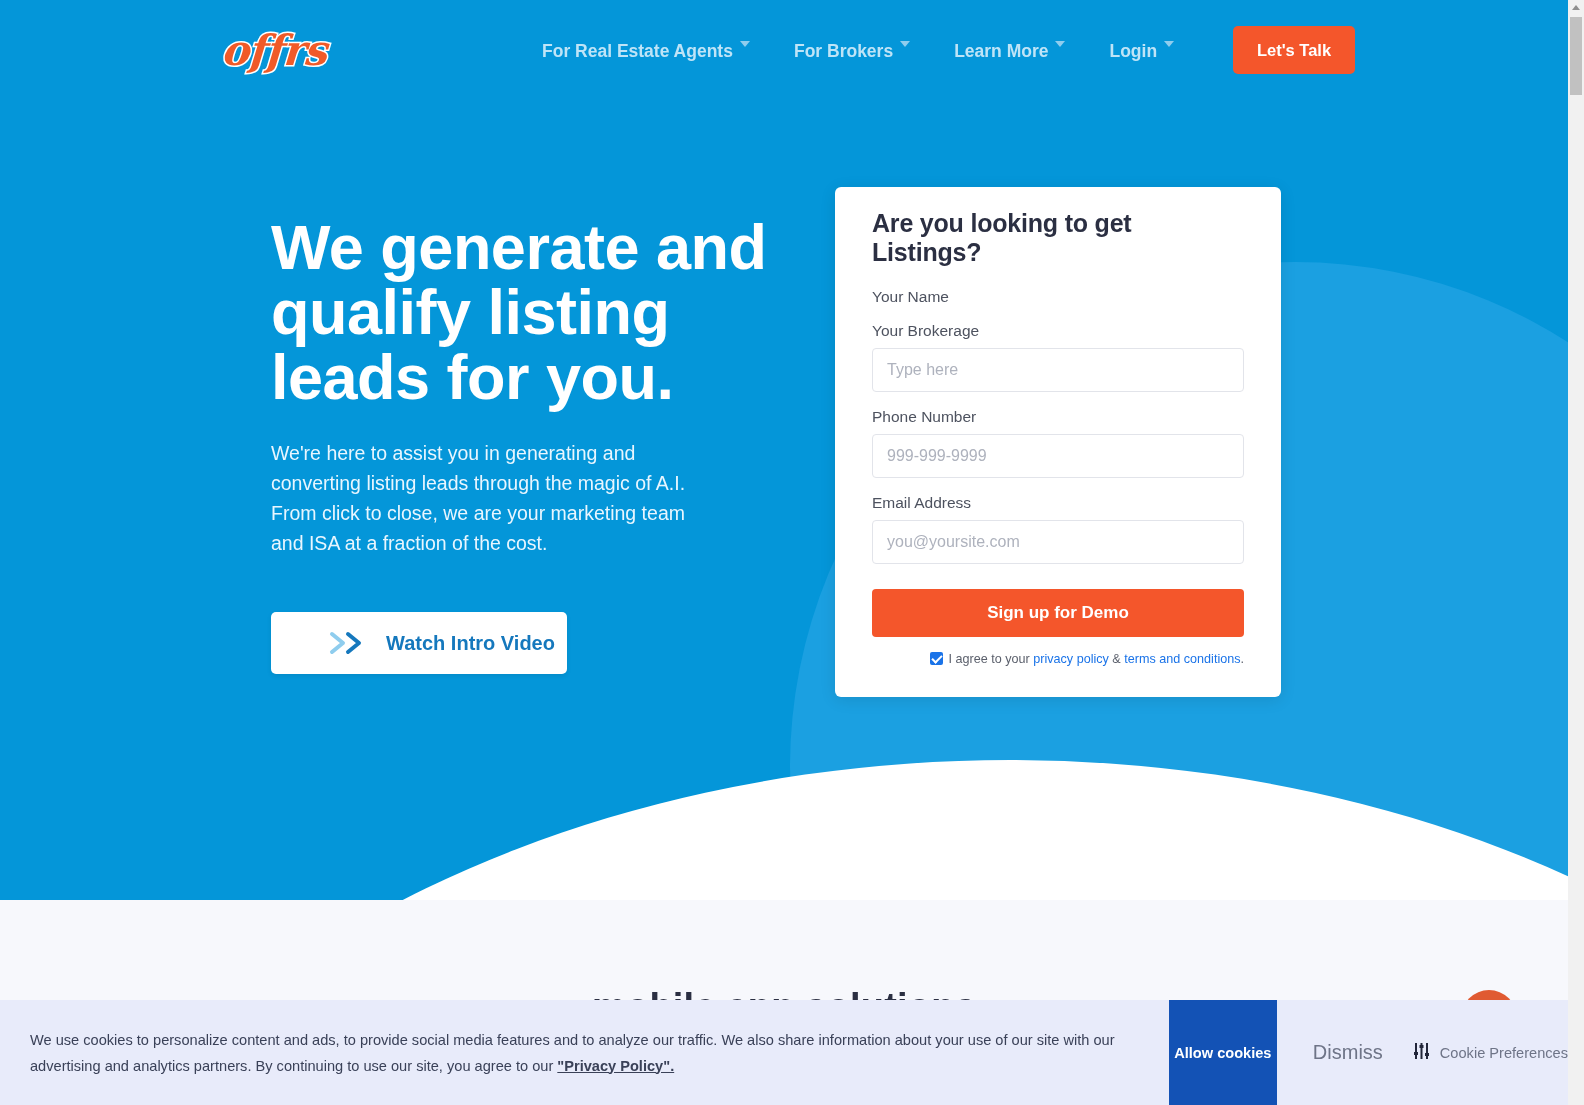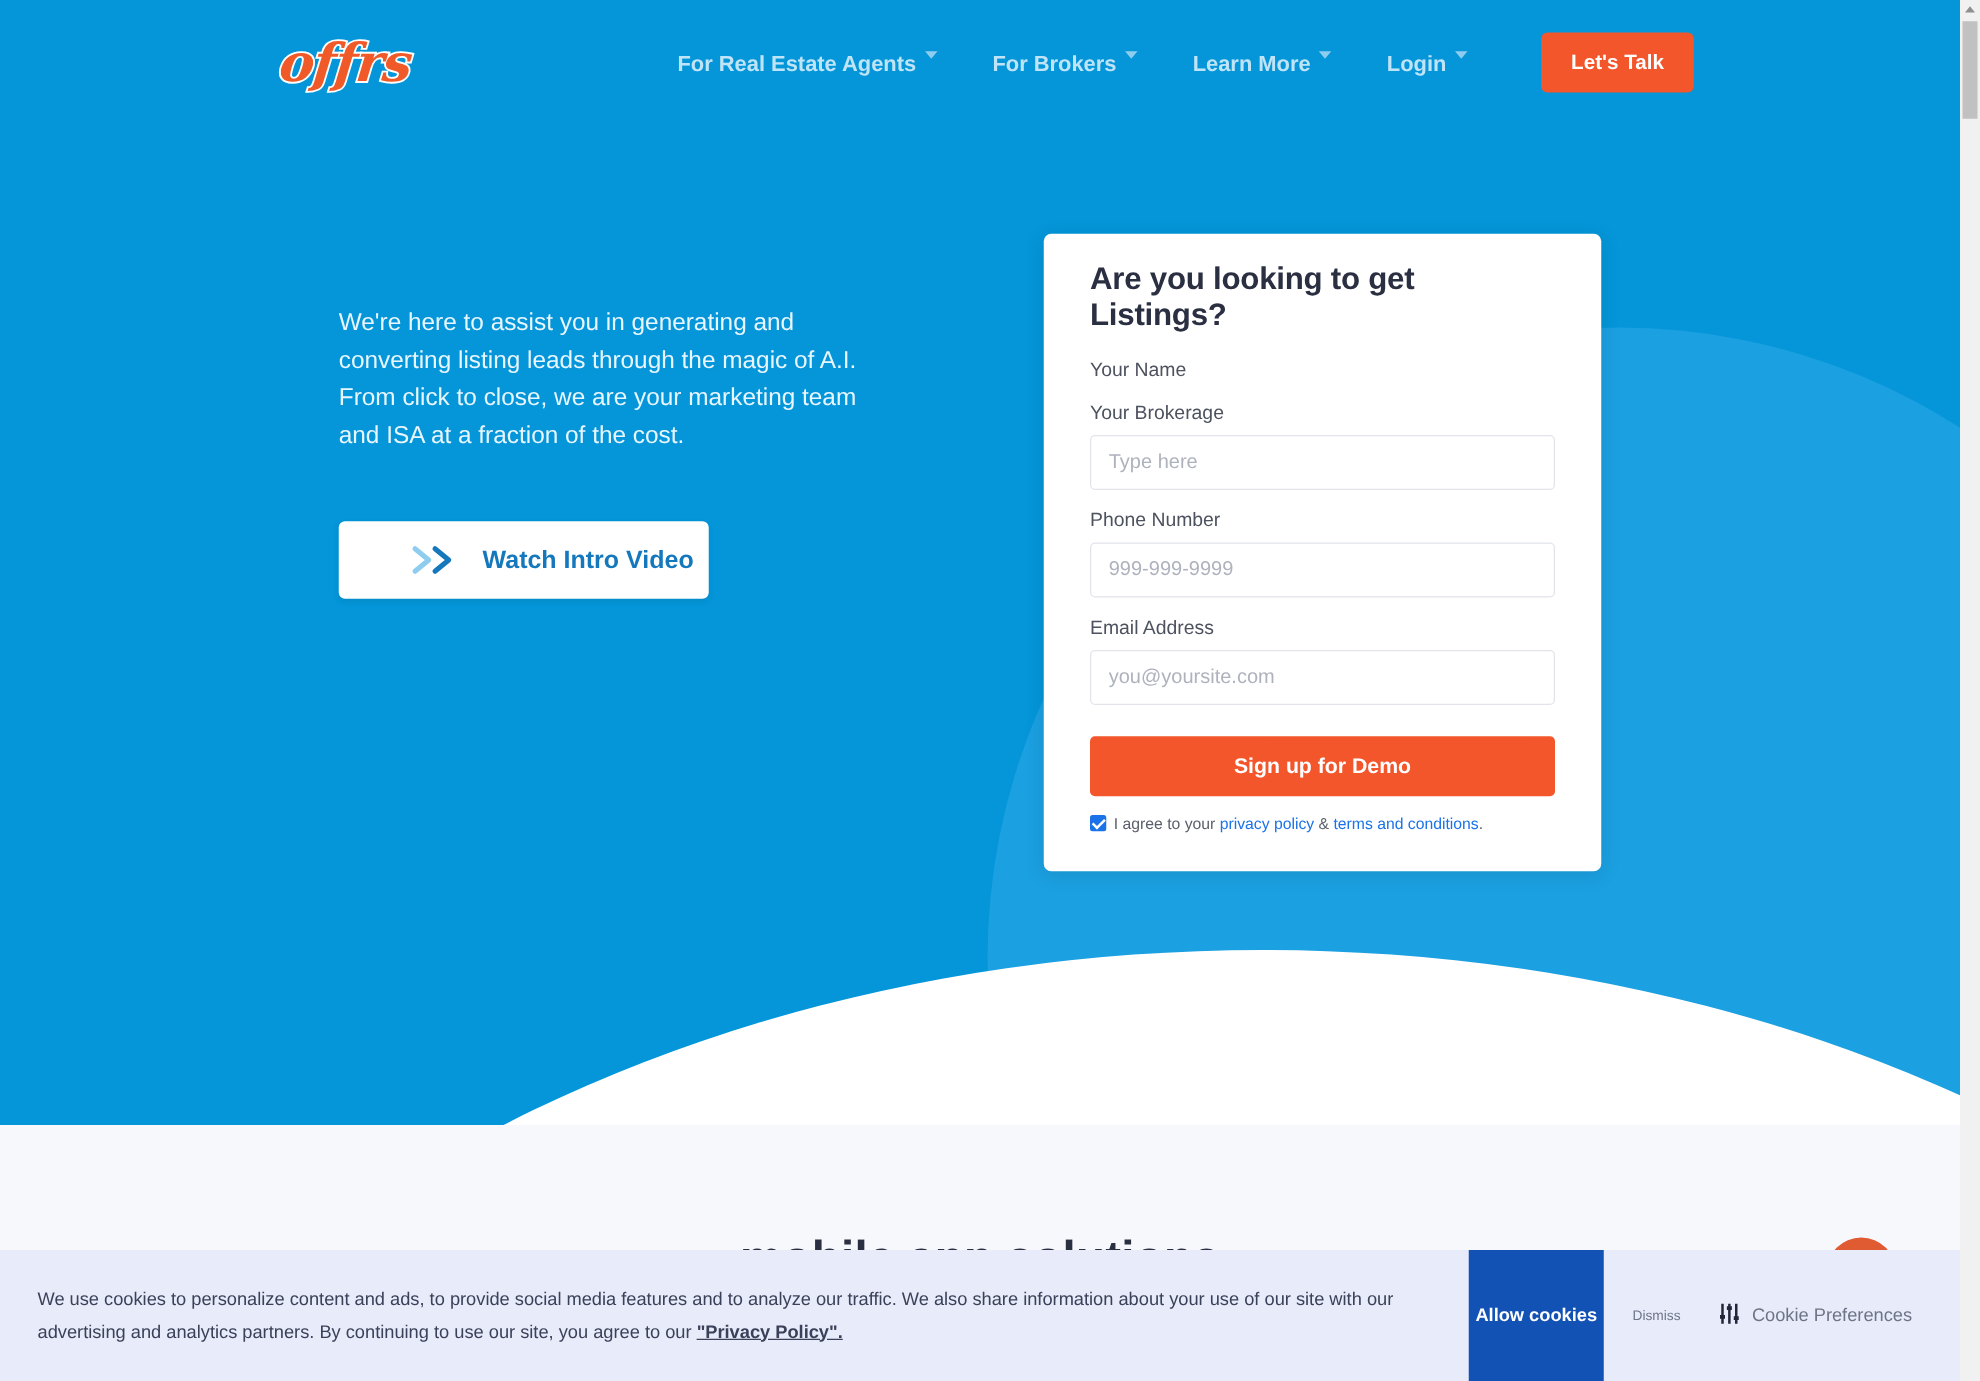--- a/index.html
+++ b/index.html
@@ -254,20 +254,21 @@
     font-family: "Liberation Sans", sans-serif;
   }
   .consent {
     margin-top: 14px;
     display: flex;
     align-items: flex-start;
     gap: 6px;
     font-size: 12.6px;
     color: #5a5f6b;
     line-height: 16px;
+    justify-content: flex-end;
   }
   .cb {
     width: 13px; height: 13px;
     background: #1a73e8;
     border-radius: 2px;
     position: relative;
     flex: 0 0 auto;
     margin-top: 1px;
     cursor: pointer;
   }
@@ -325,24 +326,24 @@
     background: #1352b5;
     border: none;
     color: #fff;
     font-size: 14.6px;
     font-weight: 700;
     cursor: pointer;
     font-family: "Liberation Sans", sans-serif;
     flex: 0 0 auto;
   }
   .dismiss-btn {
-    margin-left: 23px;
+    margin-left: 36px;
     background: none;
     border: none;
-    font-size: 11px;
+    font-size: 20px;
     color: #6e7487;
     cursor: pointer;
     font-family: "Liberation Sans", sans-serif;
     white-space: nowrap;
     text-align: center;
   }
   .pref-btn {
     margin-left: 30px;
     background: none;
     border: none;
@@ -423,20 +424,21 @@
       <div class="nav-item">
         <span>Login</span>
         <span class="caret"></span>
       </div>
     </nav>
 
     <button class="lets-talk">Let's Talk</button>
   </div>
 
   <div class="hero-left">
+    <h1 class="hero-title">We generate and qualify listing leads for you.</h1>
     <p class="hero-sub">We're here to assist you in generating and converting listing leads through the magic of A.I. From click to close, we are your marketing team and ISA at a fraction of the cost.</p>
     <button class="watch-btn">
       <span class="chev-wrap">
         <svg width="42" height="26" viewBox="0 0 42 26" xmlns="http://www.w3.org/2000/svg">
           <polyline points="4,4 15,13 4,22" fill="none" stroke="#8fcdee" stroke-width="4" stroke-linecap="round" stroke-linejoin="round"></polyline>
           <polyline points="20,4 31,13 20,22" fill="none" stroke="#1578bd" stroke-width="4" stroke-linecap="round" stroke-linejoin="round"></polyline>
         </svg>
       </span>
       <span class="watch-label">Watch Intro Video</span>
     </button>

